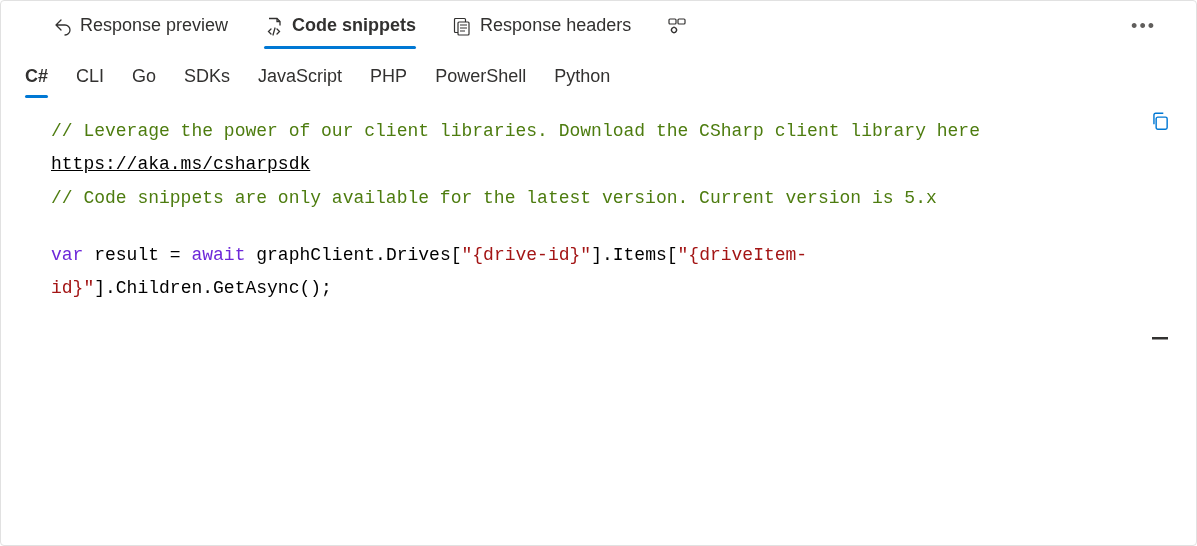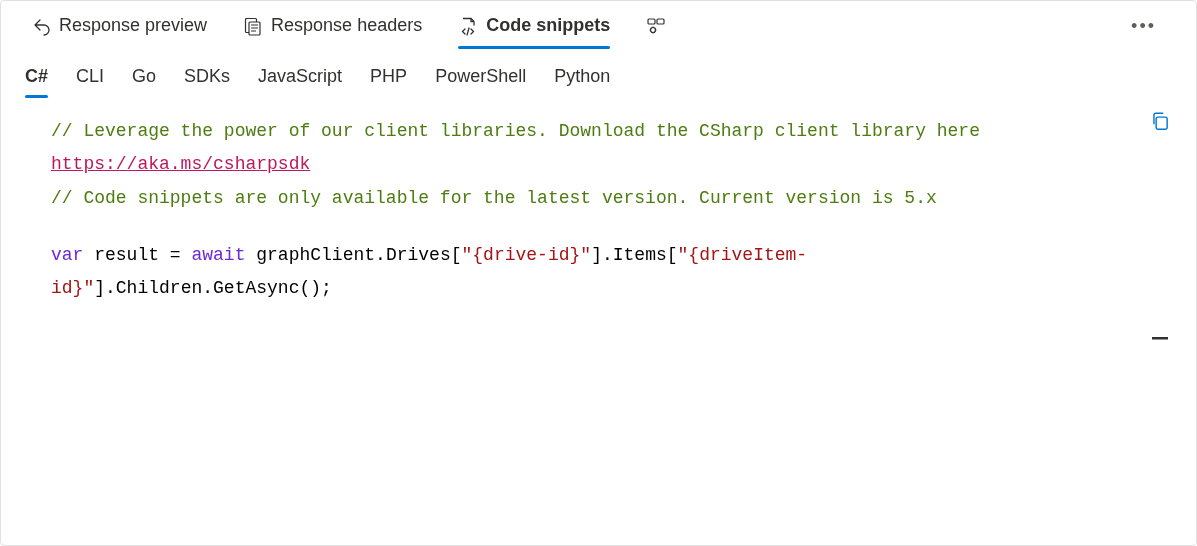--- a/index.html
+++ b/index.html
@@ -18,20 +18,21 @@
       position: relative;
       overflow: hidden;
     }
     .main-tabs {
       display: flex;
       align-items: center;
       gap: 36px;
       padding: 10px 30px 0 30px;
       font-size: 18px;
       color: #323130;
+      margin-left: 21px;
     }
     .main-tab {
       display: inline-flex;
       align-items: center;
       gap: 8px;
       padding-bottom: 12px;
       cursor: pointer;
       position: relative;
     }
     .main-tab.active {
@@ -88,21 +89,21 @@
       border-radius: 2px;
     }
     .code-area {
       position: relative;
       padding: 18px 120px 18px 50px;
       font-family: Consolas, "Courier New", monospace;
       font-size: 18px;
       line-height: 1.85;
     }
     .code-area .comment { color: #4d7c0f; }
-    .code-area .link { color: #be185d; text-decoration: underline; }
+    .code-area .link { color: #000000; text-decoration: underline; }
     .code-area .kw { color: #6d28d9; }
     .code-area .str { color: #a31515; }
     .code-area .plain { color: #000; }
     .code-line { white-space: pre-wrap; word-break: break-word; }
     .spacer { height: 24px; }
     .copy-btn {
       position: absolute;
       top: 18px;
       right: 24px;
       width: 24px; height: 24px;
@@ -130,40 +131,40 @@
   <div class="main-tabs">
     <div class="main-tab">
       <span class="icon-slot">
         <svg viewBox="0 0 20 20" width="20" height="20" fill="none" stroke="currentColor" stroke-width="1.3">
           <path d="M4 9 L9 4 M4 9 L9 14 M4 9 H13 A5 5 0 0 1 13 19" stroke-linecap="round" stroke-linejoin="round" fill="none"></path>
         </svg>
       </span>
       <span>Response preview</span>
     </div>
 
+    <div class="main-tab active">
+      <span class="icon-slot">
+        <svg viewBox="0 0 20 20" width="20" height="20" fill="none" stroke="currentColor" stroke-width="1.3">
+          <path d="M5 2.5 h8 l3 3 v4"></path>
+          <path d="M13 2.5 v3 h3"></path>
+          <path d="M7 13 l-2.5 2.5 2.5 2.5 M13 13 l2.5 2.5 -2.5 2.5 M11 12 l-2 7" stroke-linecap="round"></path>
+        </svg>
+      </span>
+      <span>Code snippets</span>
+    </div>
+
     <div class="main-tab">
       <span class="icon-slot">
         <svg viewBox="0 0 20 20" width="20" height="20" fill="none" stroke="currentColor" stroke-width="1.2">
           <rect x="2.5" y="2.5" width="11" height="14" rx="1"></rect>
           <rect x="6" y="6" width="11" height="13" rx="1" fill="#fff"></rect>
           <path d="M8 9h7 M8 12h7 M8 15h5"></path>
         </svg>
       </span>
       <span>Response headers</span>
-    </div>
-
-    <div class="main-tab active">
-      <span class="icon-slot">
-        <svg viewBox="0 0 20 20" width="20" height="20" fill="none" stroke="currentColor" stroke-width="1.3">
-          <path d="M5 2.5 h8 l3 3 v4"></path>
-          <path d="M13 2.5 v3 h3"></path>
-          <path d="M7 13 l-2.5 2.5 2.5 2.5 M13 13 l2.5 2.5 -2.5 2.5 M11 12 l-2 7" stroke-linecap="round"></path>
-        </svg>
-      </span>
-      <span>Code snippets</span>
     </div>
 
     <div class="main-tab">
       <span class="icon-slot">
         <svg viewBox="0 0 20 20" width="20" height="20" fill="none" stroke="currentColor" stroke-width="1.2">
           <rect x="2" y="3" width="7" height="5" rx="1"></rect>
           <rect x="11" y="3" width="7" height="5" rx="1"></rect>
           <circle cx="7" cy="14" r="2.5"></circle>
           <path d="M7 10.5 v1 M7 16.5 v1 M3.5 14 h1 M9.5 14 h1 M4.8 11.8 l.7 .7 M8.5 15.5 l.7 .7 M4.8 16.2 l.7 -.7 M8.5 12.5 l.7 -.7"></path>
         </svg>

